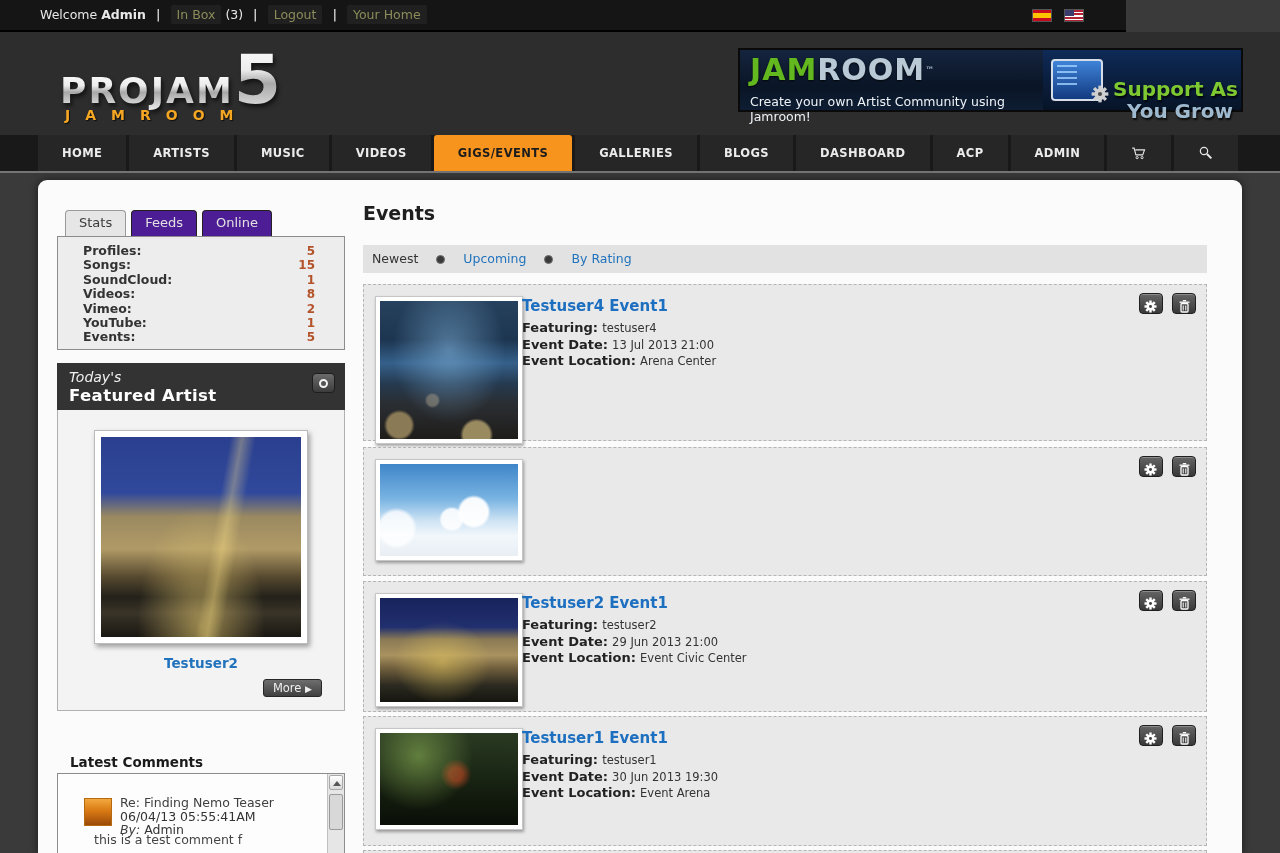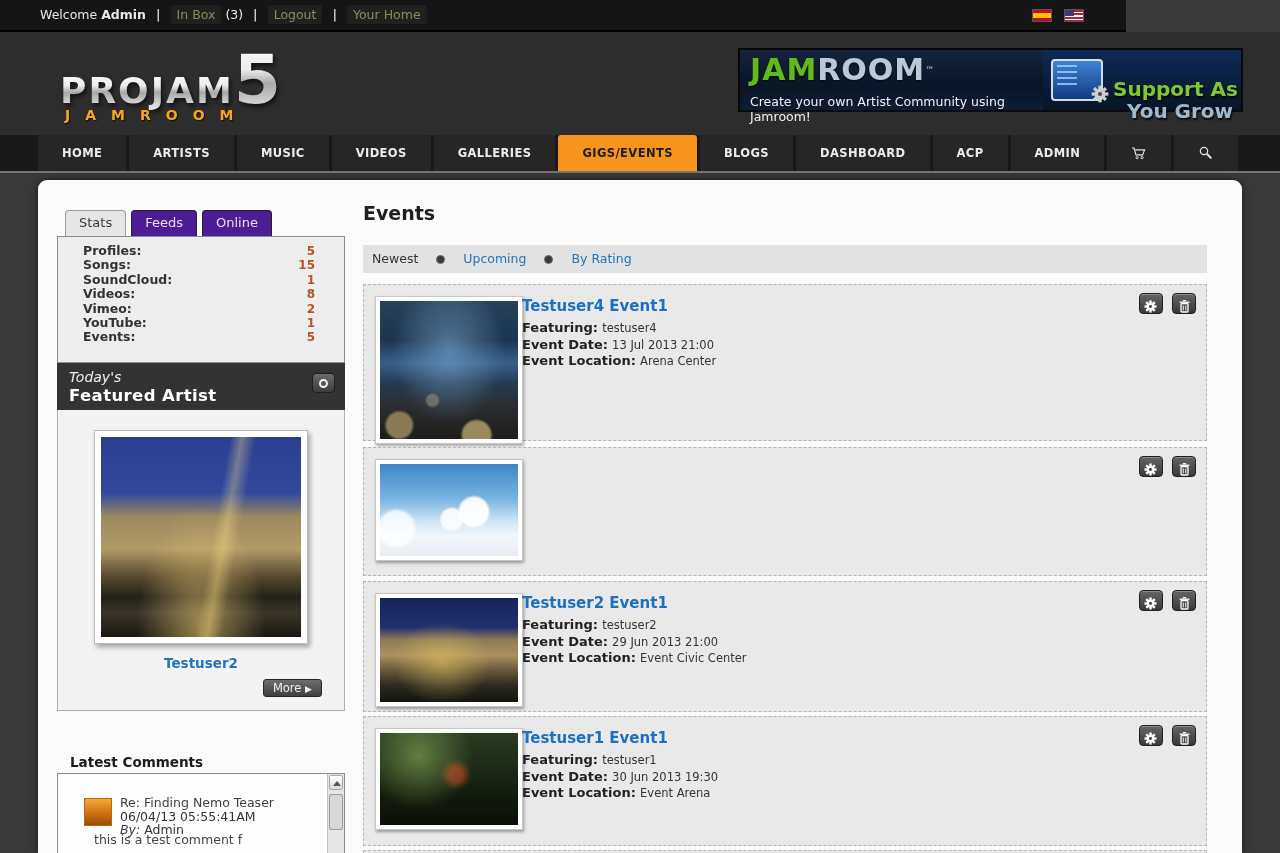--- a/index.html
+++ b/index.html
@@ -74,21 +74,21 @@
     background:#fbfbfb; border-radius:9px 9px 0 0; overflow:hidden;
     box-shadow:0 0 8px rgba(0,0,0,.55); }
 
   
   .sidebar { position:absolute; left:19px; top:0; width:288px; height:673px; }
   .tabs { position:absolute; left:8px; top:30px; height:27px; display:flex; z-index:2; }
   .tab { height:26px; line-height:24px; padding:0 13px; margin-right:5px; font-size:13px;
     border-radius:4px 4px 0 0; cursor:pointer; }
   .tab.active { background:#e6e6e6; color:#3a3a3a; border:1px solid #9a9a9a; border-bottom:none; }
   .tab.dark { background:#4c1d95; color:#e2e2e2; border:1px solid #222; border-bottom:none; }
-  .stats-panel { position:absolute; left:0; top:56px; width:288px; height:127px;
+  .stats-panel { position:absolute; left:0; top:56px; width:288px; height:114px;
     background:#ededed; border:1px solid #8c8c8c; padding-top:7px; }
   .srow { display:flex; justify-content:space-between; padding:0 29px 0 25px;
     font-size:12.5px; line-height:14.4px; }
   .srow .slbl { font-weight:bold; color:#333; }
   .srow .sval { color:#b4532a; font-weight:bold; font-size:12px; }
 
   .featured { position:absolute; left:0; top:183px; width:288px; height:253px; }
   .feat-head { position:relative; height:47px; background:#333; padding:6px 12px 0 12px; }
   .feat-t1 { color:#f0f0f0; font-style:italic; font-size:14px; line-height:17px; }
   .feat-t2 { color:#fff; font-weight:bold; font-size:16.5px; line-height:19px; letter-spacing:.4px; }
@@ -246,22 +246,22 @@
         </div>
       </div>
     </div>
   </div>
 
   <div class="nav">
     <div class="nav-item">HOME</div>
     <div class="nav-item">ARTISTS</div>
     <div class="nav-item">MUSIC</div>
     <div class="nav-item">VIDEOS</div>
+    <div class="nav-item active">GIGS/EVENTS</div>
     <div class="nav-item">GALLERIES</div>
-    <div class="nav-item active">GIGS/EVENTS</div>
     <div class="nav-item">BLOGS</div>
     <div class="nav-item">DASHBOARD</div>
     <div class="nav-item">ACP</div>
     <div class="nav-item">ADMIN</div>
     <div class="nav-item nav-icon-item">
       <svg width="26" height="22" viewBox="0 0 26 22">
         <path d="M2 3h3l3 11h11l3-8H7" fill="none" stroke="#e8e8e8" stroke-width="1.8"></path>
         <circle cx="10" cy="18.5" r="1.8" fill="none" stroke="#e8e8e8" stroke-width="1.5"></circle>
         <circle cx="18" cy="18.5" r="1.8" fill="none" stroke="#e8e8e8" stroke-width="1.5"></circle>
       </svg>

